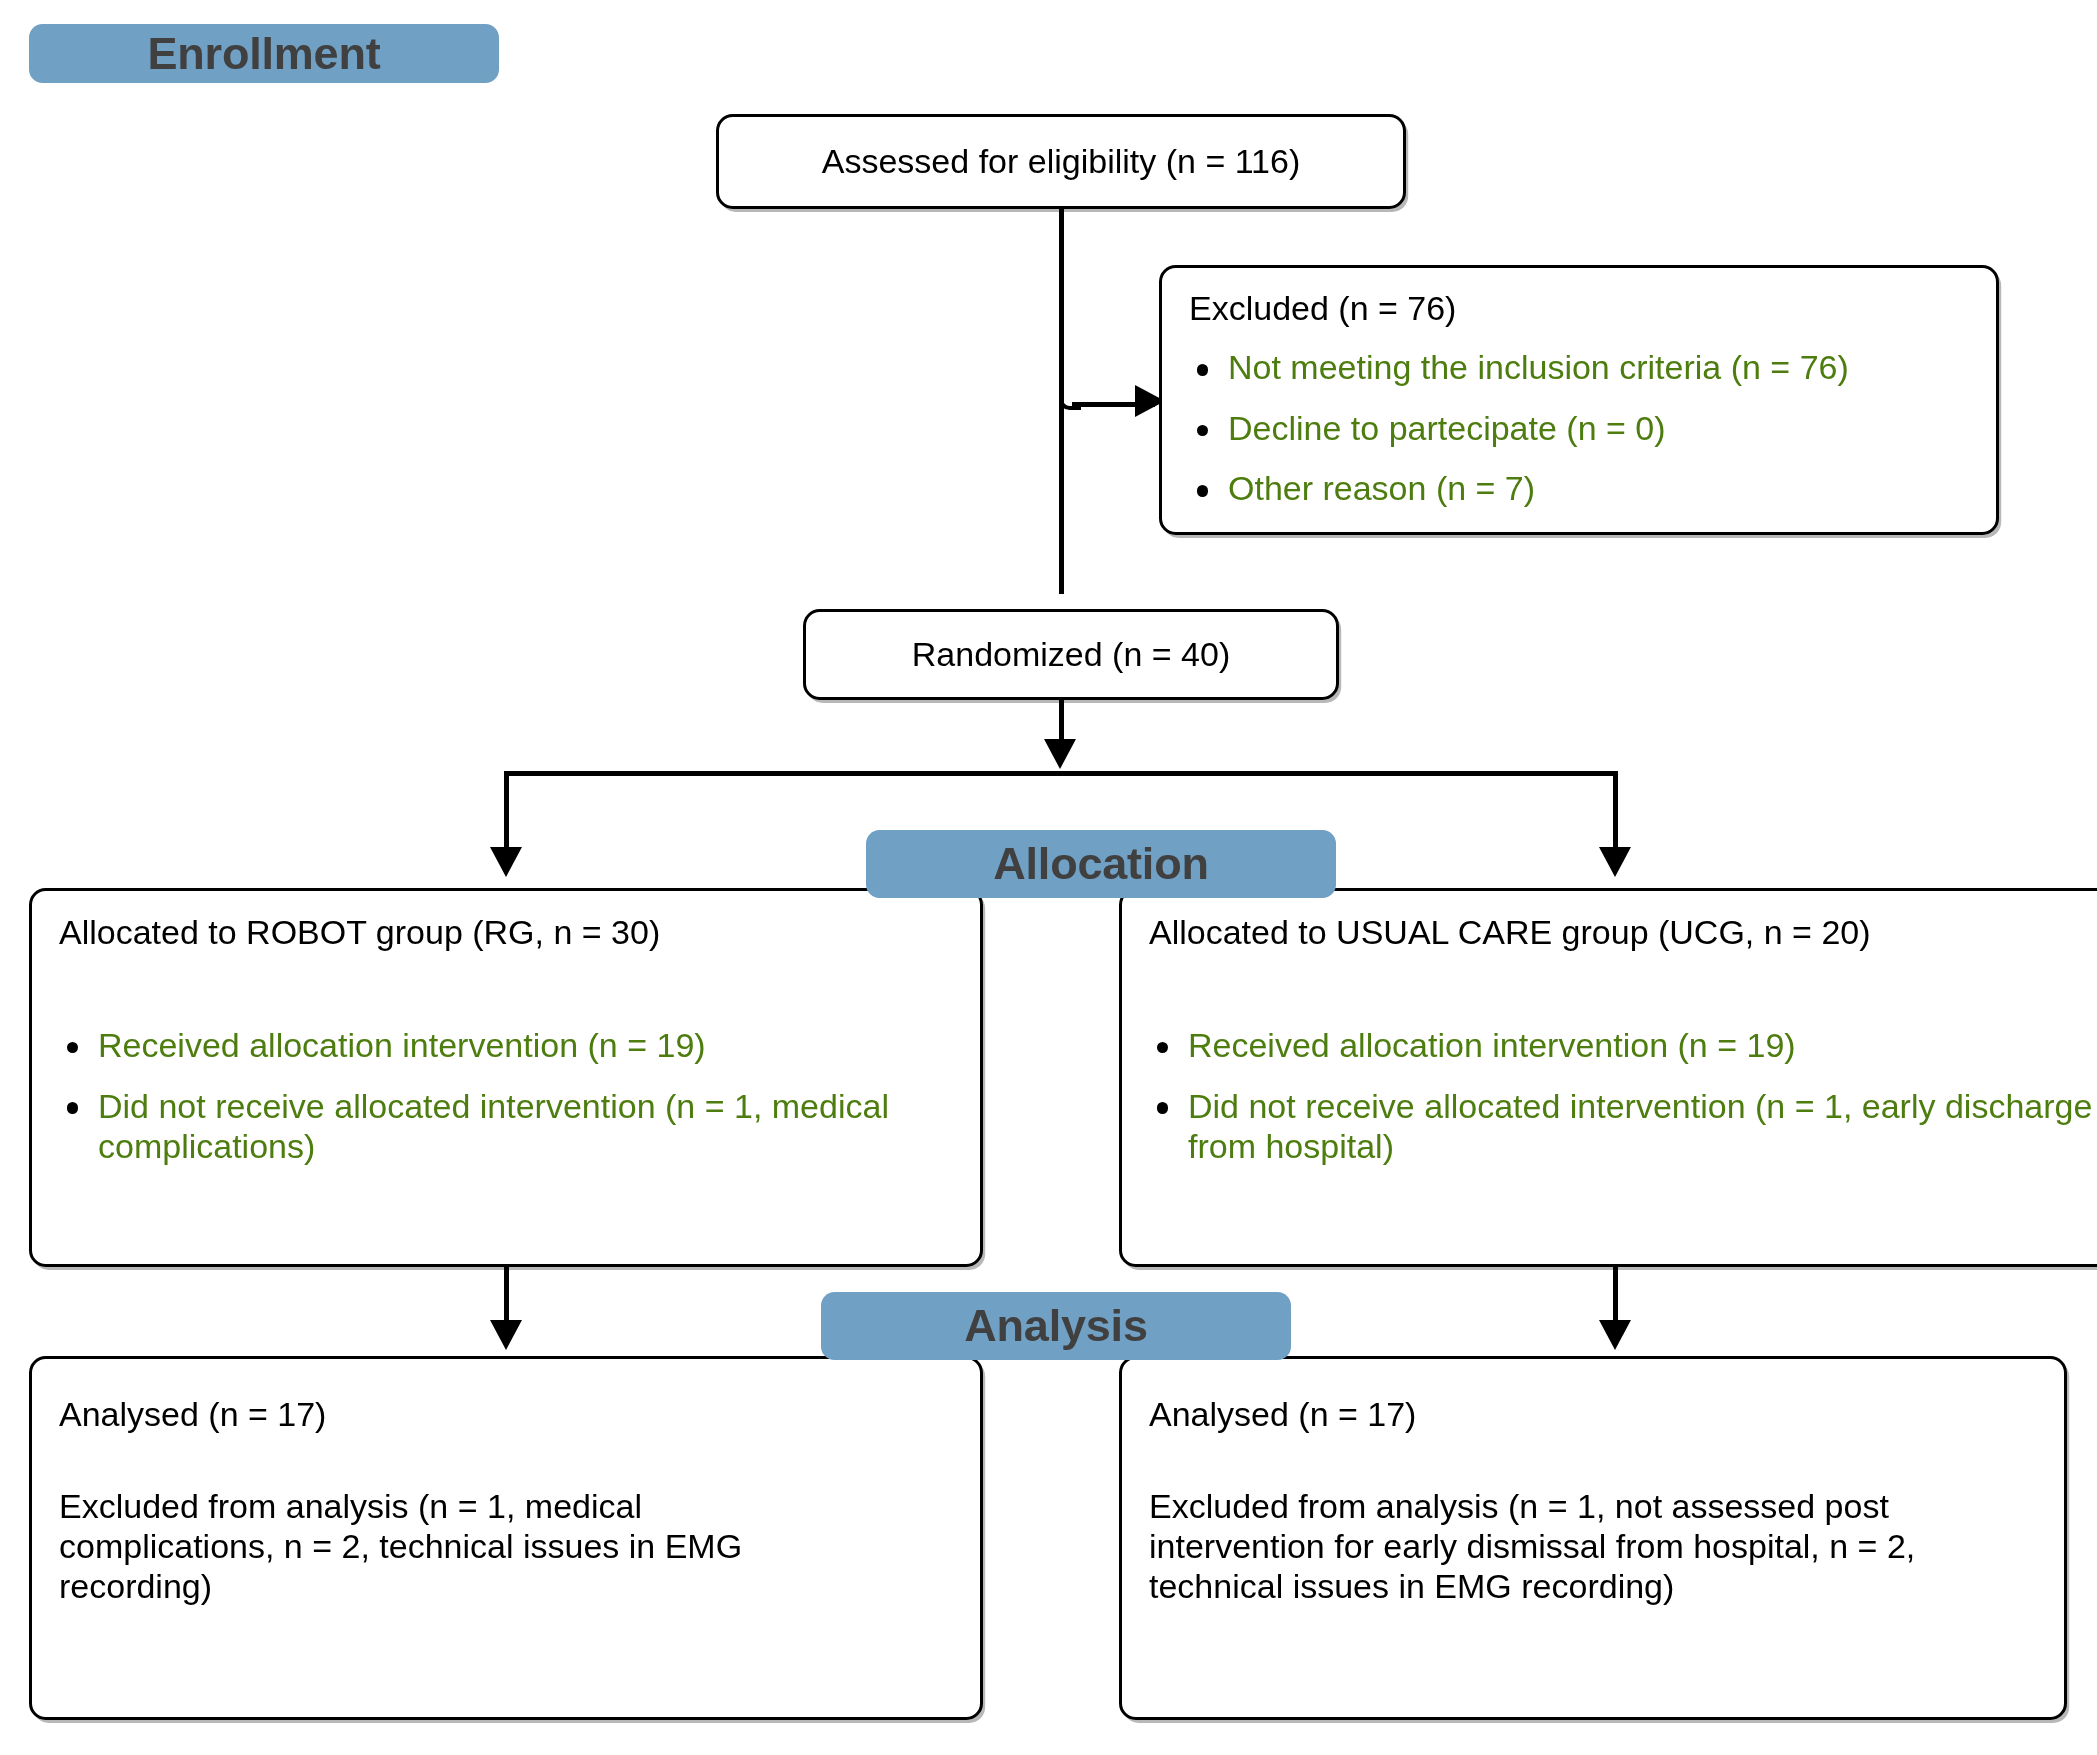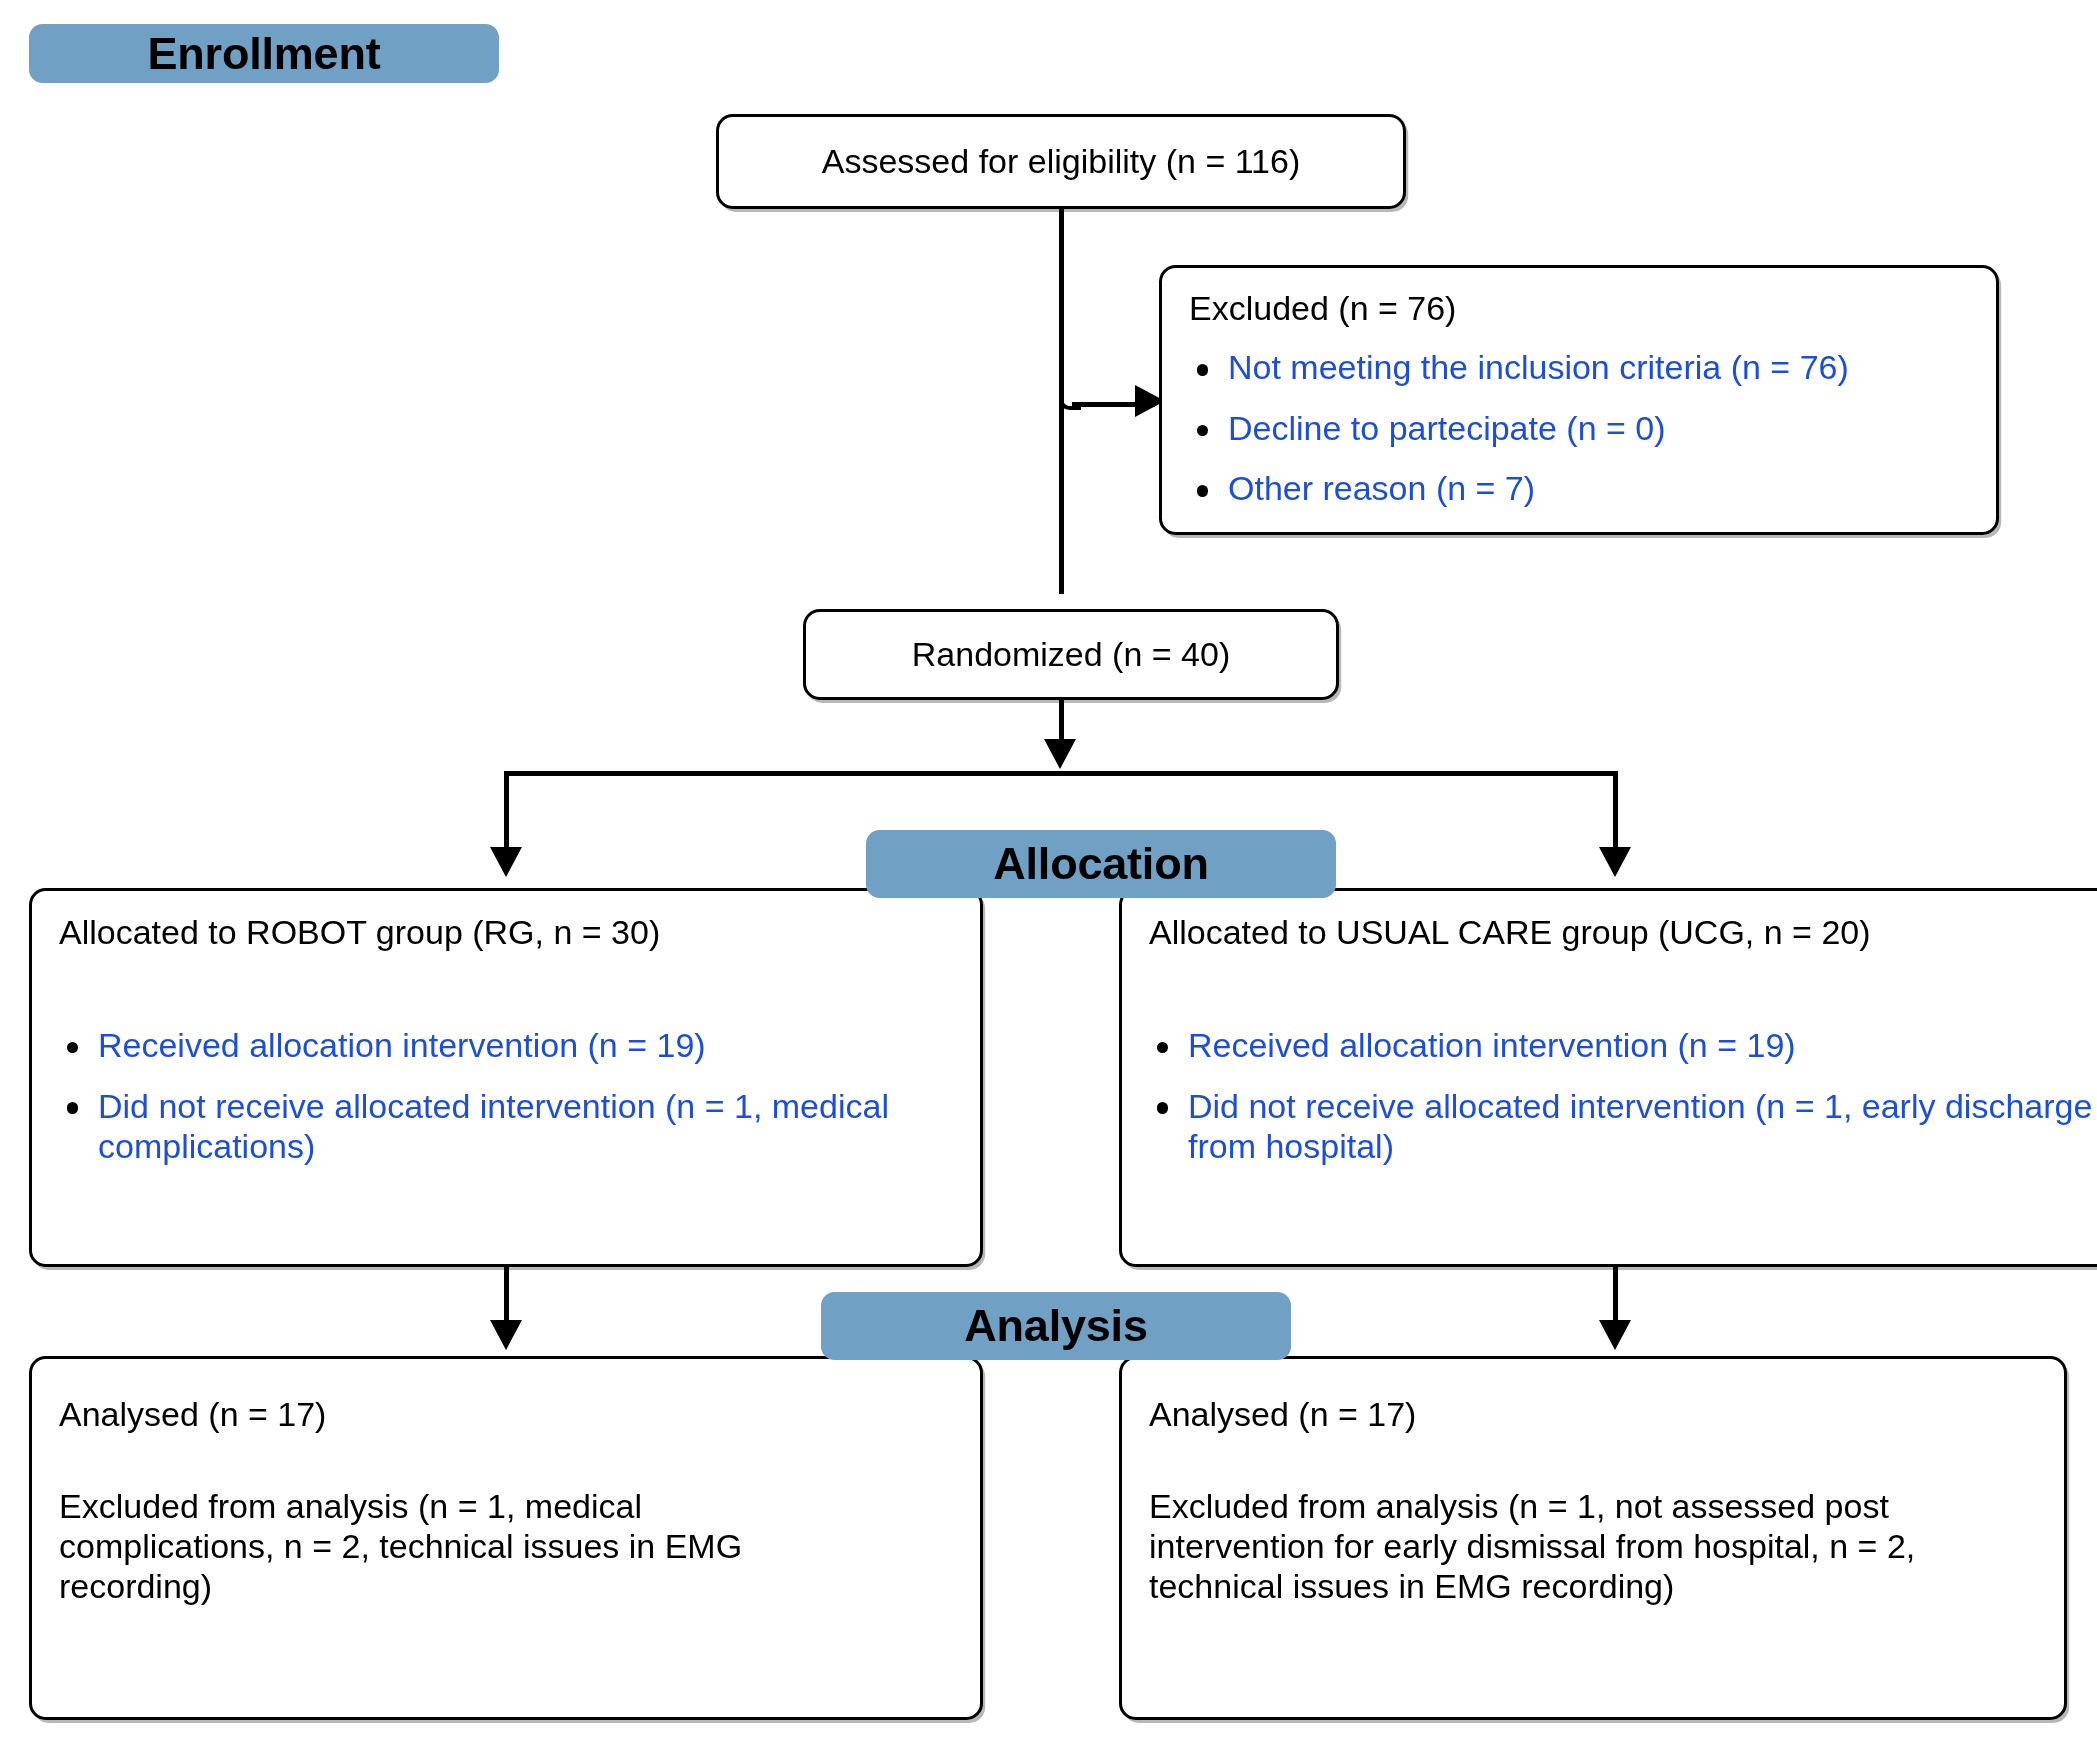--- a/index.html
+++ b/index.html
@@ -19,21 +19,21 @@
 
   
   .phase-badge {
     position: absolute;
     background: #71a0c5;
     border-radius: 13.6px;
     display: flex;
     align-items: center;
     justify-content: center;
     font-weight: bold;
-    color: #000000;
+    color: #404040;
     z-index: 40;
     letter-spacing: -0.2px;
   }
 
   
   .flow-box {
     position: absolute;
     background: #ffffff;
     border: 3.8px solid #000000;
     border-radius: 16.7px;
@@ -68,21 +68,21 @@
   ul.blist {
     list-style: none;
     margin: 0;
     padding: 0;
   }
   ul.blist li {
     position: relative;
     padding-left: 39px;
     font-size: 34px;
     line-height: 1.2;
-    color: #1d4ed8;
+    color: #4d7c0f;
     margin-bottom: 19.7px;
   }
   ul.blist li:last-child { margin-bottom: 0; }
   ul.blist li::before {
     content: "";
     position: absolute;
     left: 7.6px;
     top: 16.7px;
     width: 11.4px;
     height: 11.4px;

